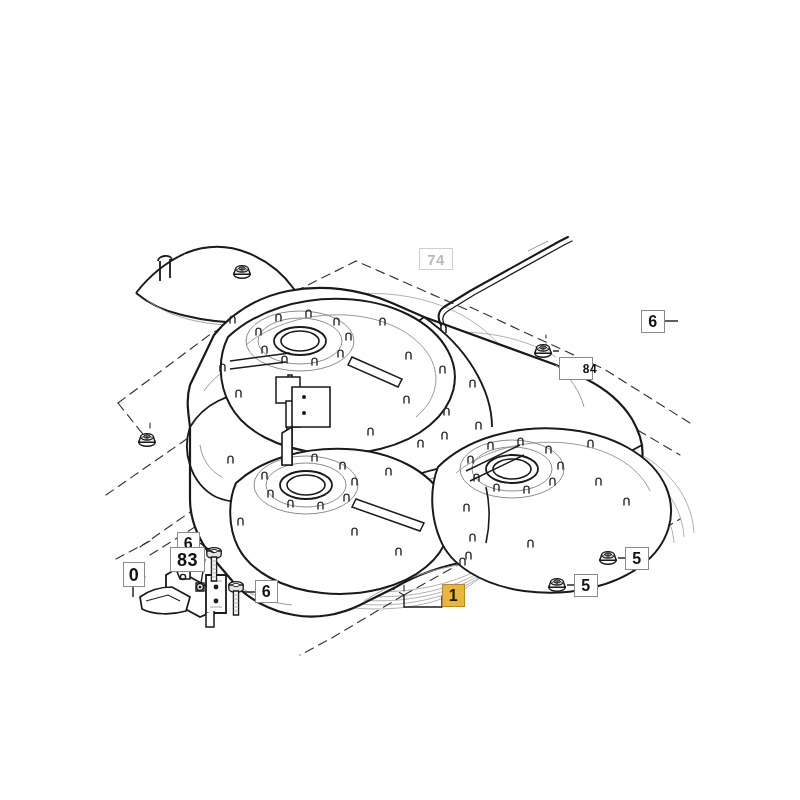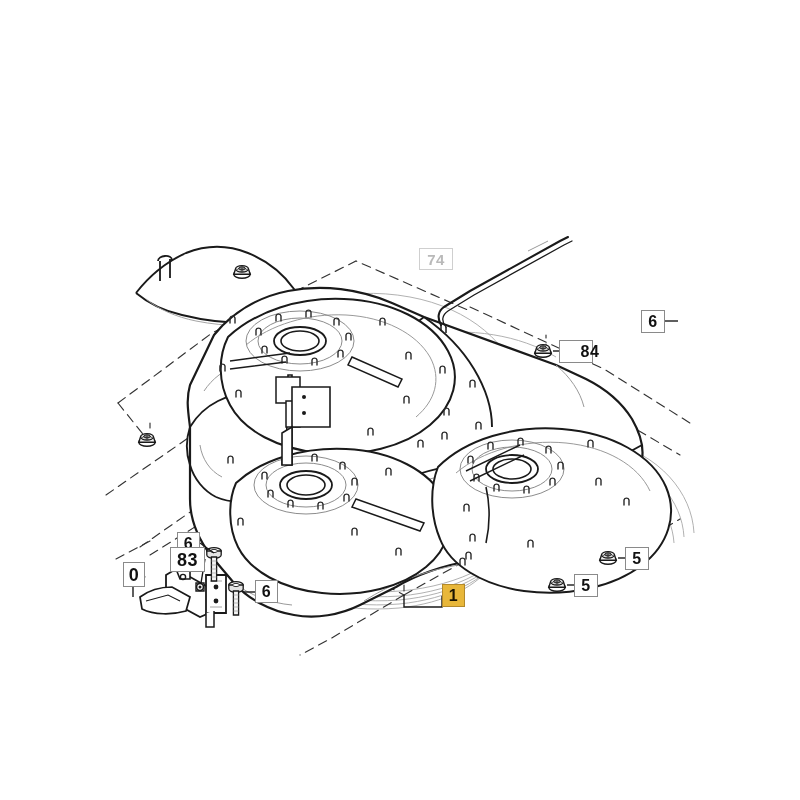--- a/index.html
+++ b/index.html
@@ -303,21 +303,21 @@
       <path d="M133,552 L133,562"></path>
       <path d="M255,557 L243,557"></path>
     </g>
   </svg>
 
   <div class="lbl" style="left:419px;top:213px;width:34px;height:22px;font-size:15px;
               color:#b9b9b9;border-color:#cfcfcf;">
     <span>74</span>
   </div>
 
-  <div class="lbl" style="left:559px;top:305px;width:34px;height:23px;font-size:16px;padding-left:28px;">
+  <div class="lbl" style="left:559px;top:322px;width:34px;height:23px;font-size:12px;padding-left:28px;">
     <span>84</span>
   </div>
 
   <div class="lbl" style="left:641px;top:275px;width:24px;height:23px;font-size:16px;">
     <span>6</span>
   </div>
 
   <div class="lbl" style="left:625px;top:512px;width:24px;height:23px;font-size:16px;">
     <span>5</span>
   </div>

